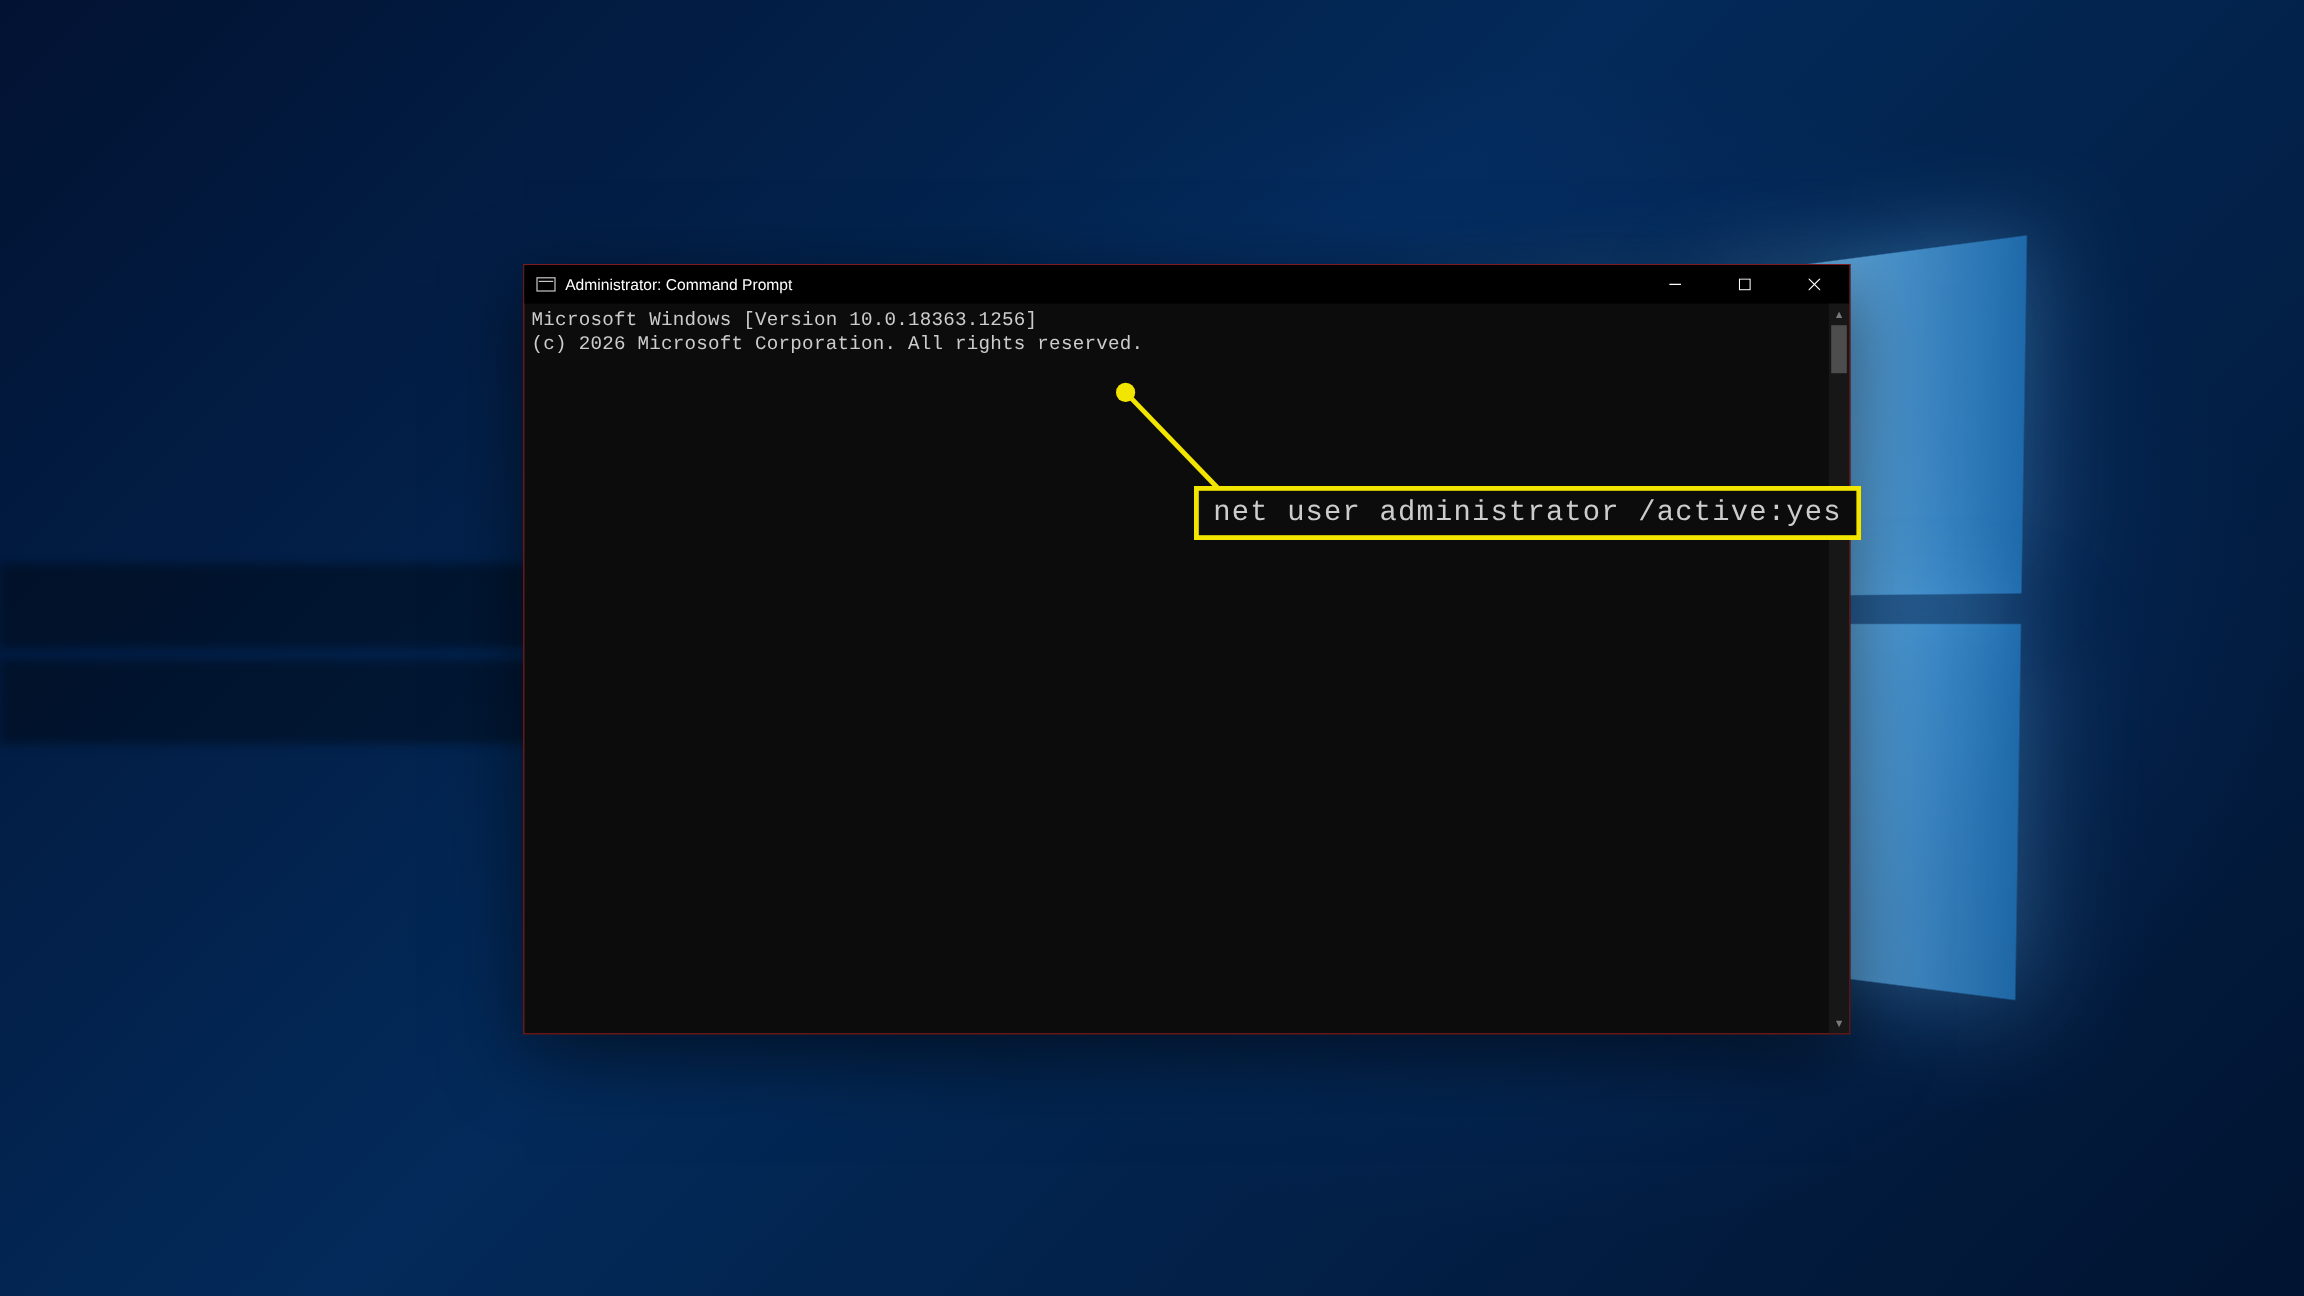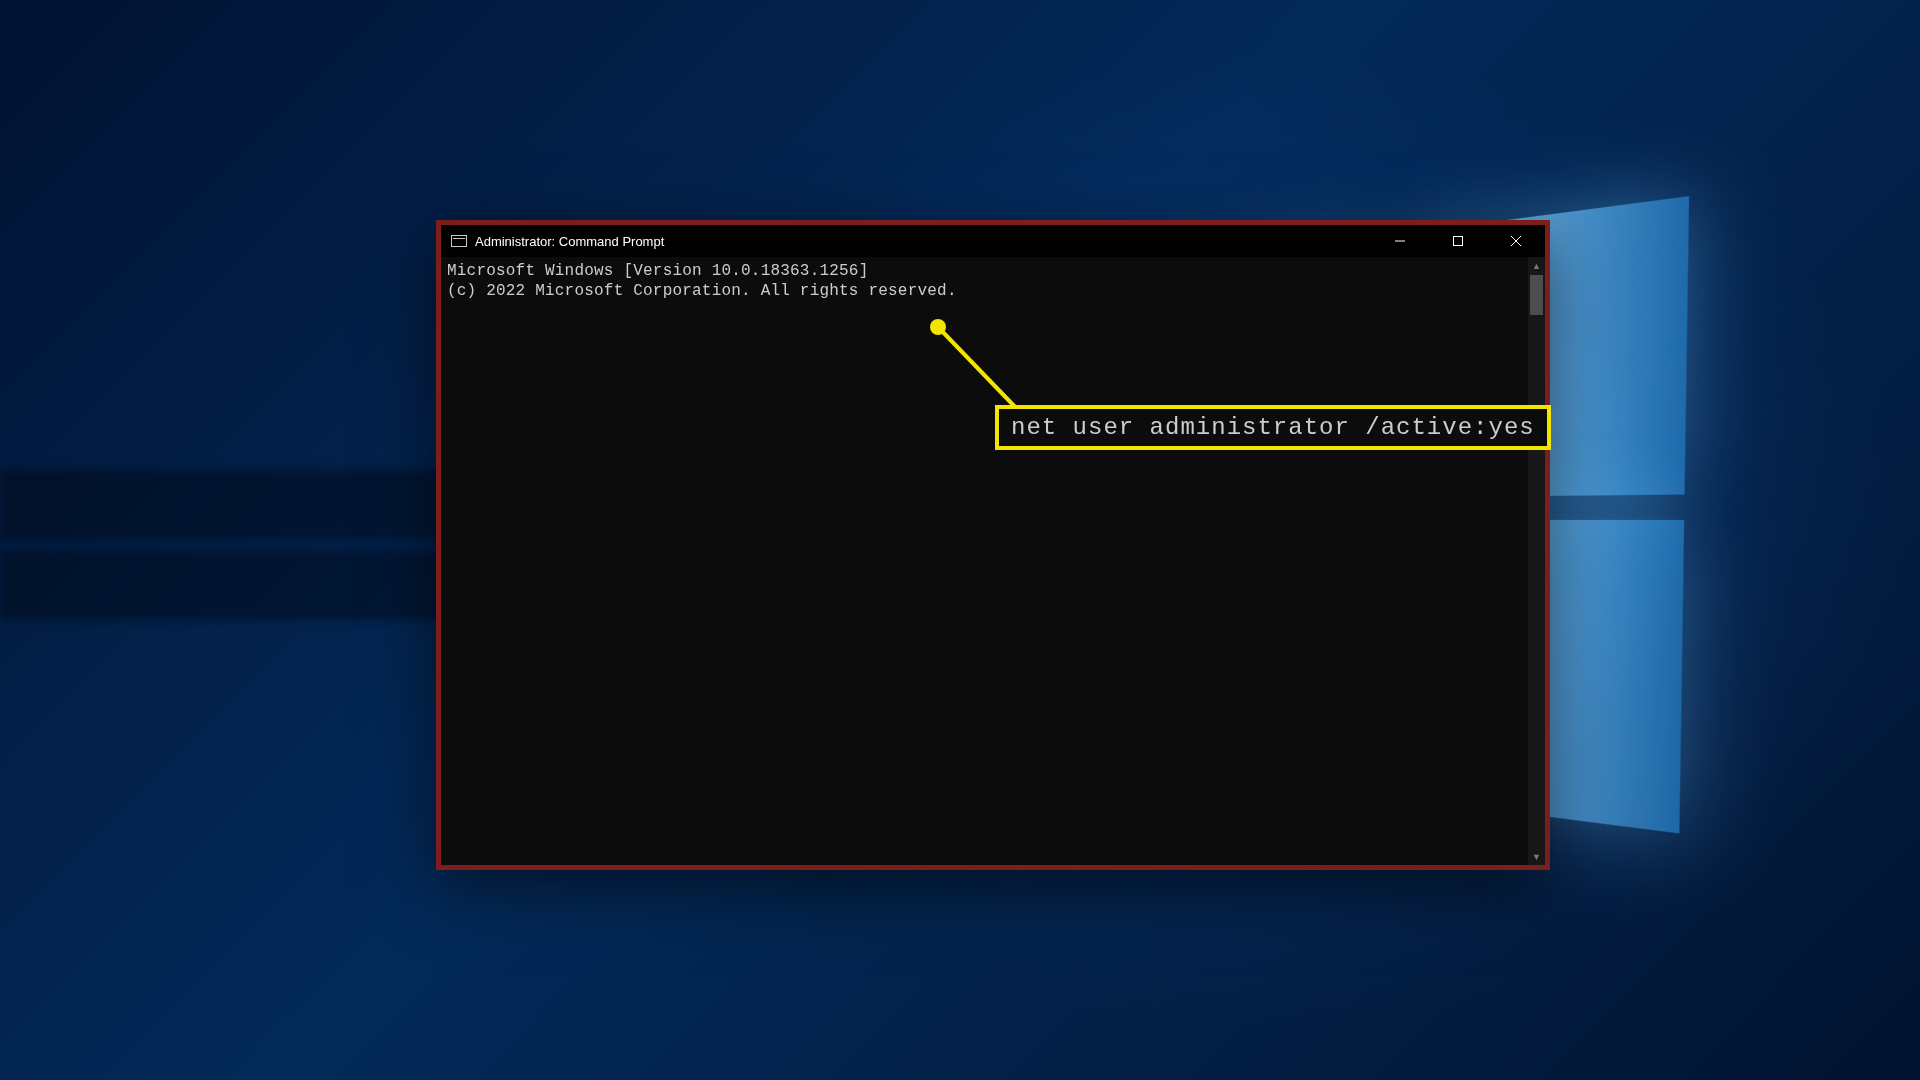--- a/index.html
+++ b/index.html
@@ -61,21 +61,21 @@
 
   
   .cmd-window {
     position: absolute;
     left: 436px;
     top: 220px;
     width: 1104px;
     height: 640px;
     background: #0c0c0c;
     box-shadow: 0 18px 60px rgba(0,0,0,0.55);
-    border: 5px solid #7f1d1d;
+    border: 1px solid #7f1d1d;
     display: flex;
     flex-direction: column;
   }
 
   .titlebar {
     height: 32px;
     background: #000000;
     display: flex;
     align-items: center;
     color: #ffffff;
@@ -210,21 +210,21 @@
         </svg>
     </span>
     <span class="win-btn close">
       <svg width="10" height="10" viewBox="0 0 10 10">
           <path d="M0 0 L10 10 M10 0 L0 10"></path>
         </svg>
     </span>
   </div>
 
   <div class="terminal-wrap">
-    <div class="terminal"><span class="line">Microsoft Windows [Version 10.0.18363.1256]</span><span class="line">(c) 2022 Microsoft Corporation. All rights reserved.</span><span class="line"></span></div>
+    <div class="terminal"><span class="line">Microsoft Windows [Version 10.0.18363.1256]</span><span class="line">(c) 2026 Microsoft Corporation. All rights reserved.</span><span class="line"></span></div>
 
     <div class="scrollbar-track">
       <div class="scrollbar-up">▲</div>
       <div class="scrollbar-thumb"></div>
       <div class="scrollbar-down">▼</div>
     </div>
   </div>
 </div>
 
 <div class="annotation">

